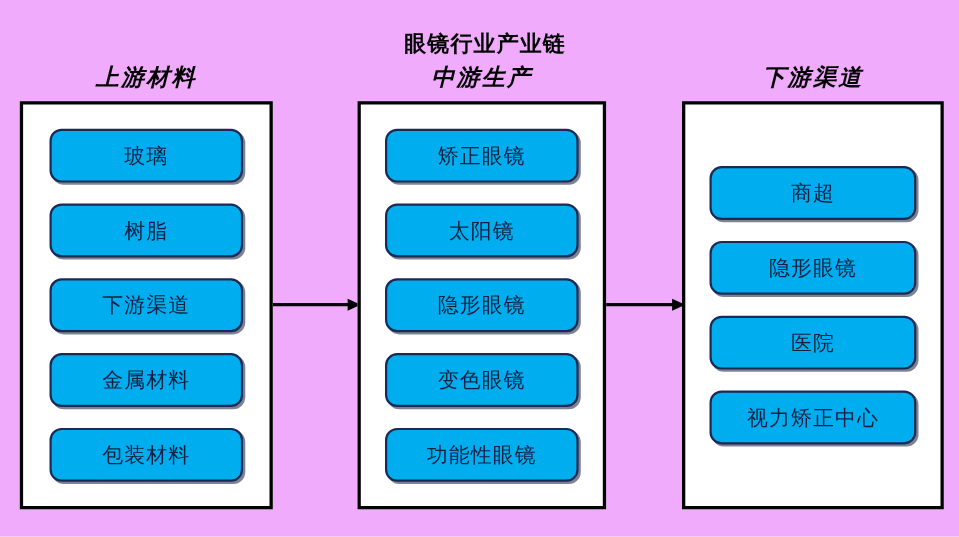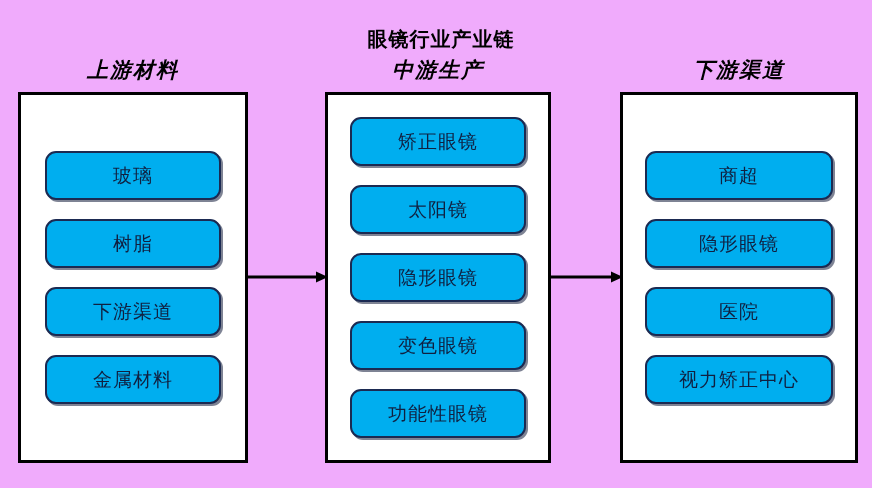--- a/index.html
+++ b/index.html
@@ -113,20 +113,21 @@
   <div class="col-header" id="header-upstream">上游材料</div>
   <div class="col-header" id="header-midstream">中游生产</div>
   <div class="col-header" id="header-downstream">下游渠道</div>
 
   <div class="stage-box" id="stage-upstream">
     <div class="stage-inner">
       <div class="pill">玻璃</div>
       <div class="pill">树脂</div>
       <div class="pill">下游渠道</div>
       <div class="pill">金属材料</div>
+      <div class="pill">包装材料</div>
     </div>
   </div>
 
   <div class="arrow" id="arrow-up-to-mid">
     <svg width="80" height="14" viewBox="0 0 80 14">
       <line x1="0" y1="7" x2="72" y2="7" stroke="#000000" stroke-width="3"></line>
       <polygon points="80,7 68,1.5 68,12.5" fill="#000000"></polygon>
     </svg>
   </div>
 

